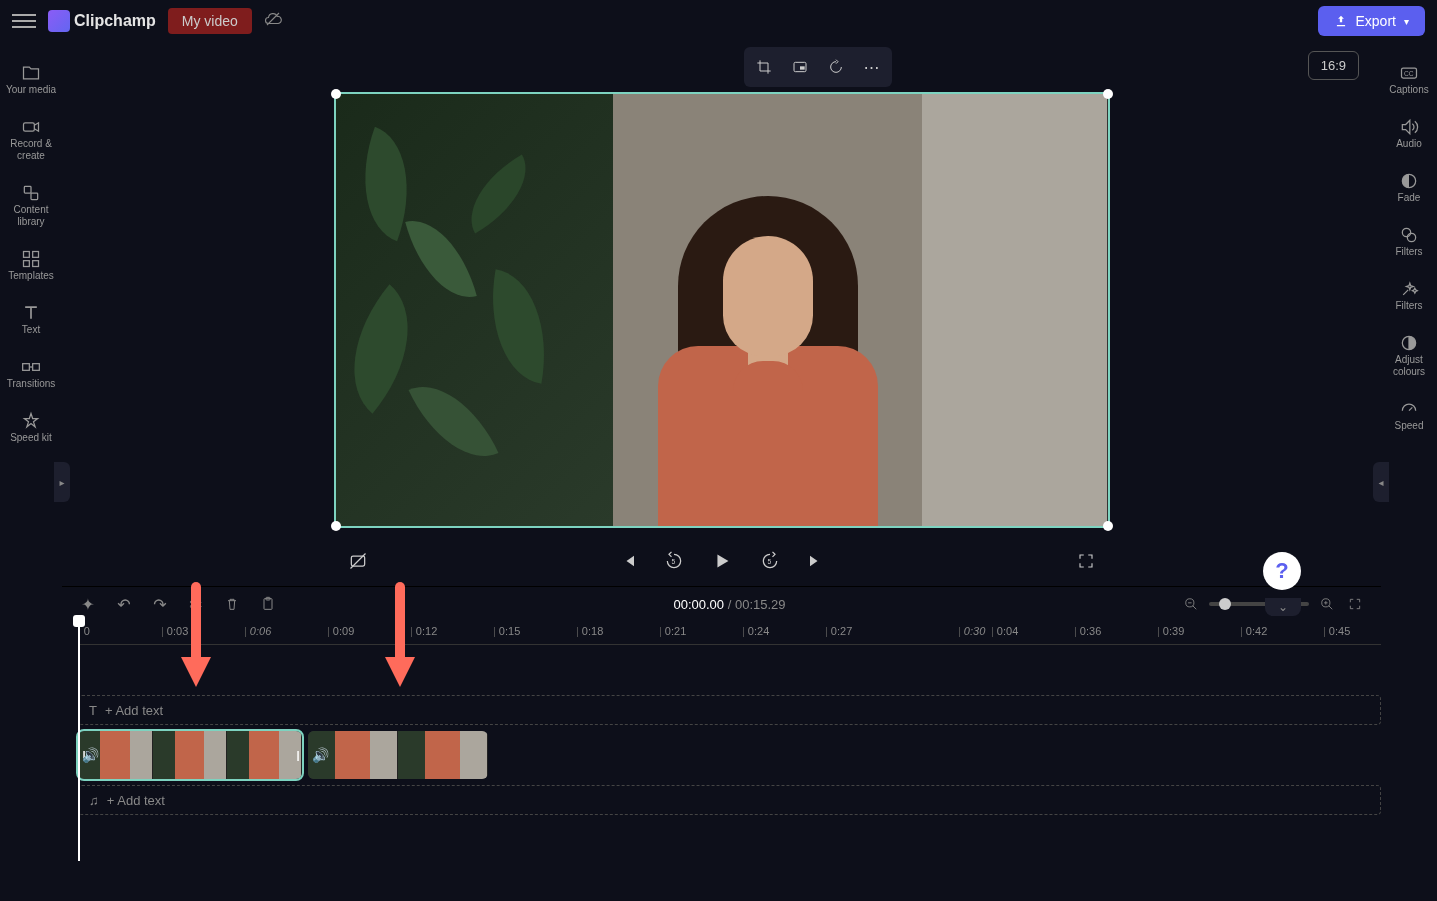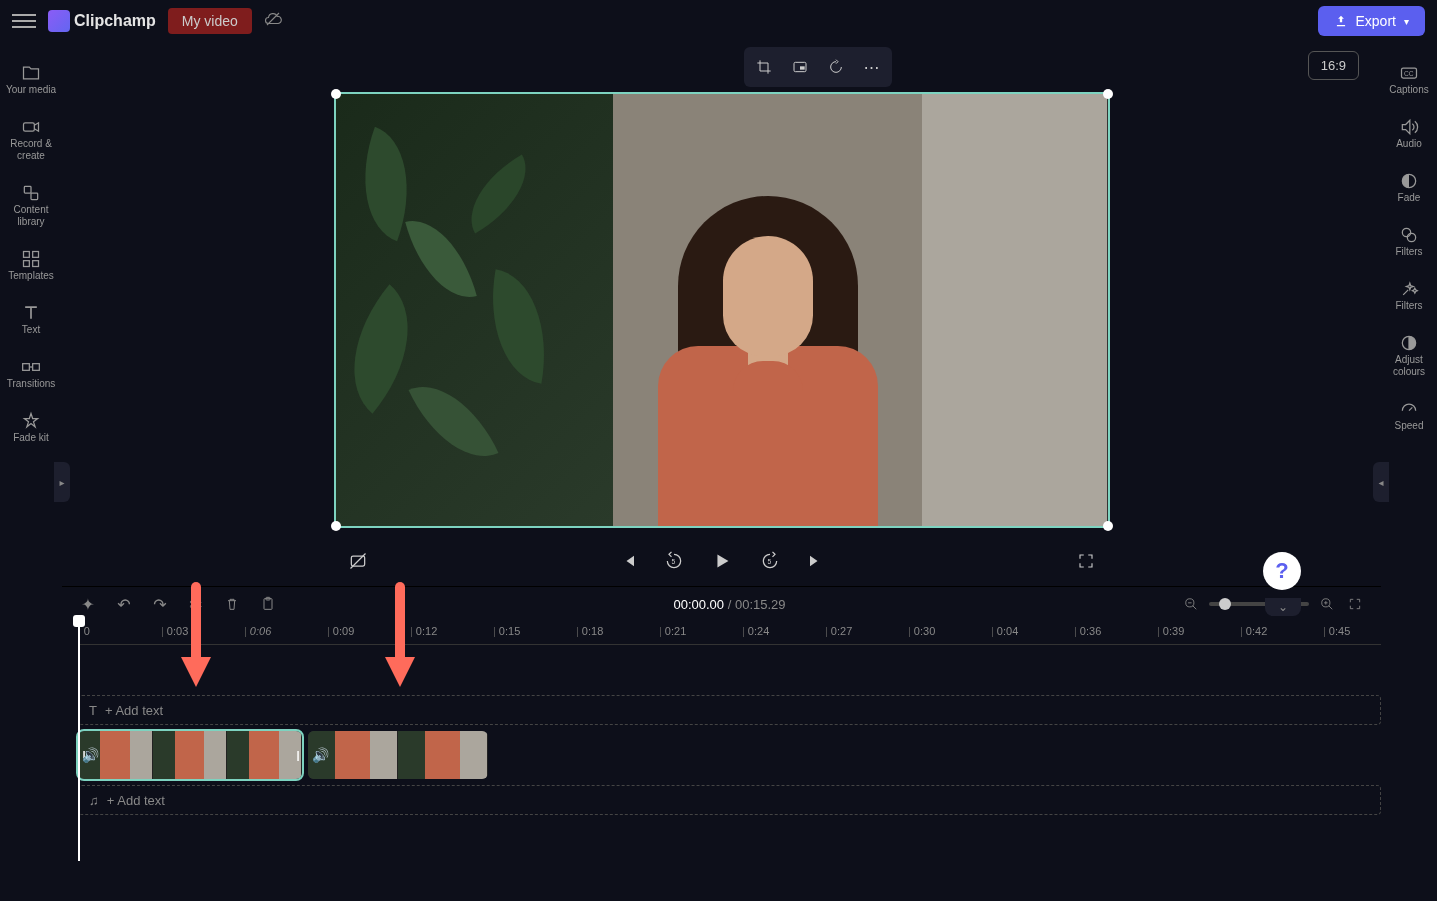--- a/index.html
+++ b/index.html
@@ -210,21 +210,21 @@
           </svg>
         </div>
       <div class="sidebar-label">Transitions</div>
     </div>
     <div class="sidebar-item">
       <div class="sidebar-icon">
           <svg width="20" height="20" viewBox="0 0 24 24">
             <path d="M12 3l2 6h6l-5 4 2 6-5-4-5 4 2-6-5-4h6l2-6z" fill="none" stroke="currentColor" stroke-width="1.5"></path>
           </svg>
         </div>
-      <div class="sidebar-label">Fade kit</div>
+      <div class="sidebar-label">Speed kit</div>
     </div>
     <div class="expand-tab">▸</div>
   </div>
 
   <div class="center">
     <div class="preview-toolbar">
       <div class="toolbar-group">
         <div class="toolbar-btn">
             <svg width="16" height="16" viewBox="0 0 24 24">
               <path d="M6 2v16h16M2 6h16v16" fill="none" stroke="currentColor" stroke-width="1.5"></path>
@@ -375,21 +375,21 @@
             <span class="tick" style="left: 0px;">0</span>
             <span class="tick" style="left: 83px;">0:03</span>
             <span class="tick" style="left: 166px; font-style: italic;">0:06</span>
             <span class="tick" style="left: 249px;">0:09</span>
             <span class="tick" style="left: 332px;">0:12</span>
             <span class="tick" style="left: 415px;">0:15</span>
             <span class="tick" style="left: 498px;">0:18</span>
             <span class="tick" style="left: 581px;">0:21</span>
             <span class="tick" style="left: 664px;">0:24</span>
             <span class="tick" style="left: 747px;">0:27</span>
-            <span class="tick" style="left: 830px;">0:30</span>
+            <span class="tick" style="left: 880px; font-style: italic;">0:30</span>
             <span class="tick" style="left: 913px;">0:04</span>
             <span class="tick" style="left: 996px;">0:36</span>
             <span class="tick" style="left: 1079px;">0:39</span>
             <span class="tick" style="left: 1162px;">0:42</span>
             <span class="tick" style="left: 1245px;">0:45</span>
           </div>
         <div class="tracks">
           <div class="track">
             <span>T</span>
             <span>+ Add text</span>

